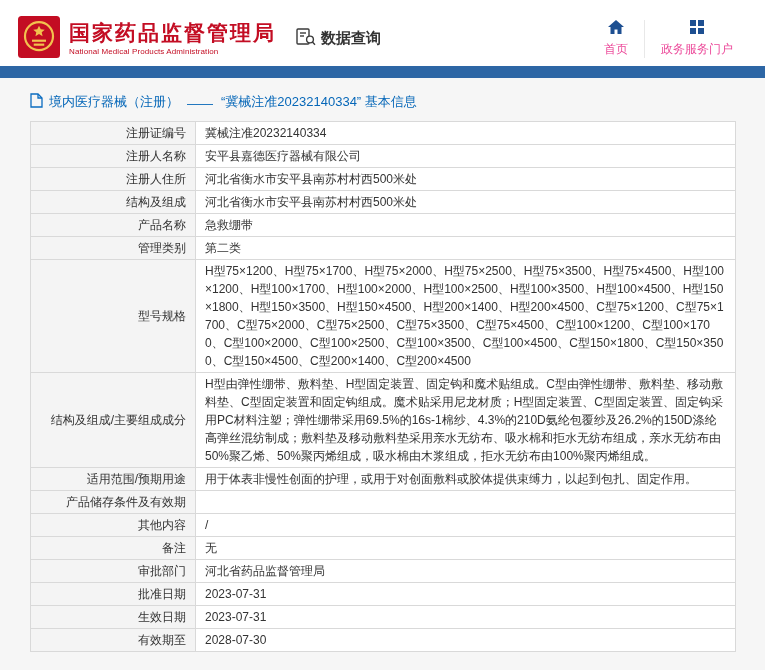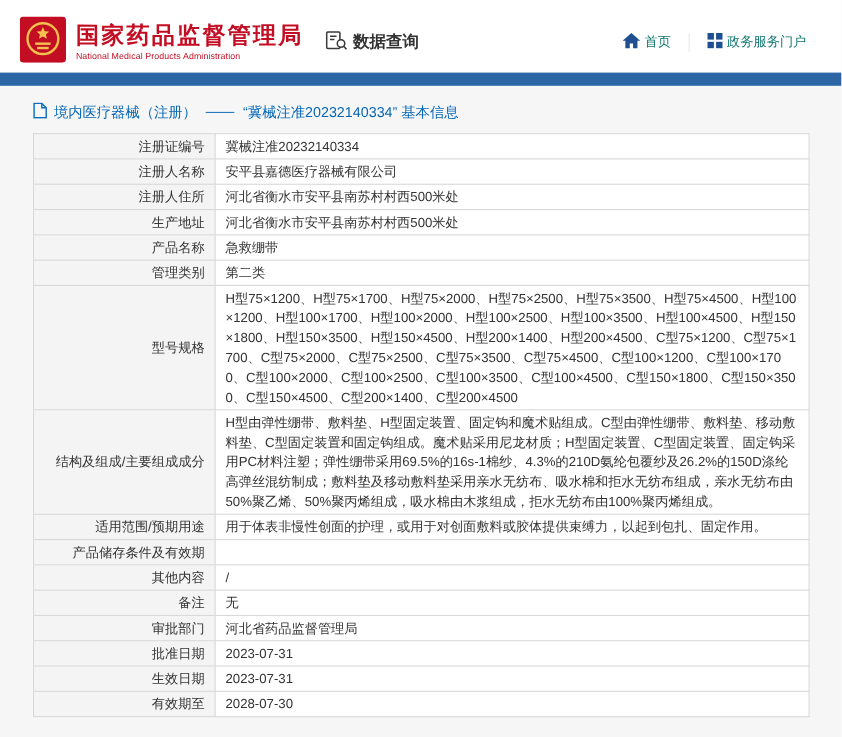--- a/index.html
+++ b/index.html
@@ -46,35 +46,36 @@
     color:#333;
     white-space:nowrap;
   }
   .header-nav{
     margin-left:auto;
     display:flex;
     align-items:center;
   }
   .nav-item{
     display:flex;
+    flex-direction:column;
     align-items:center;
     gap:4px;
     padding:0 16px;
     font-size:12px;
-    color:#0f766e;
+    color:#ec4899;
     text-decoration:none;
     cursor:pointer;
     white-space:nowrap;
   }
   .nav-item + .nav-item{ border-left:1px solid #e8e8e8; }
   .blue-bar{ height:12px; background:#2d66a5; }
   
   .breadcrumb{
     display:flex;
-    align-items:flex-start;
+    align-items:flex-end;
     gap:6px;
     margin:15px 0 10px 30px;
     font-size:13px;
     color:#0667b8;
     white-space:nowrap;
   }
   .breadcrumb a{ color:#0667b8; text-decoration:none; cursor:pointer; }
   .crumb-sep{ margin:0 2px; }
   
   .info-table{
@@ -179,21 +180,21 @@
         </tr>
         <tr>
           <td class="cell-label">注册人名称</td>
           <td class="cell-value">安平县嘉德医疗器械有限公司</td>
         </tr>
         <tr>
           <td class="cell-label">注册人住所</td>
           <td class="cell-value">河北省衡水市安平县南苏村村西500米处</td>
         </tr>
         <tr>
-          <td class="cell-label">生产地址</td>
+          <td class="cell-label">结构及组成</td>
           <td class="cell-value">河北省衡水市安平县南苏村村西500米处</td>
         </tr>
         <tr>
           <td class="cell-label">产品名称</td>
           <td class="cell-value">急救绷带</td>
         </tr>
         <tr>
           <td class="cell-label">管理类别</td>
           <td class="cell-value">第二类</td>
         </tr>

